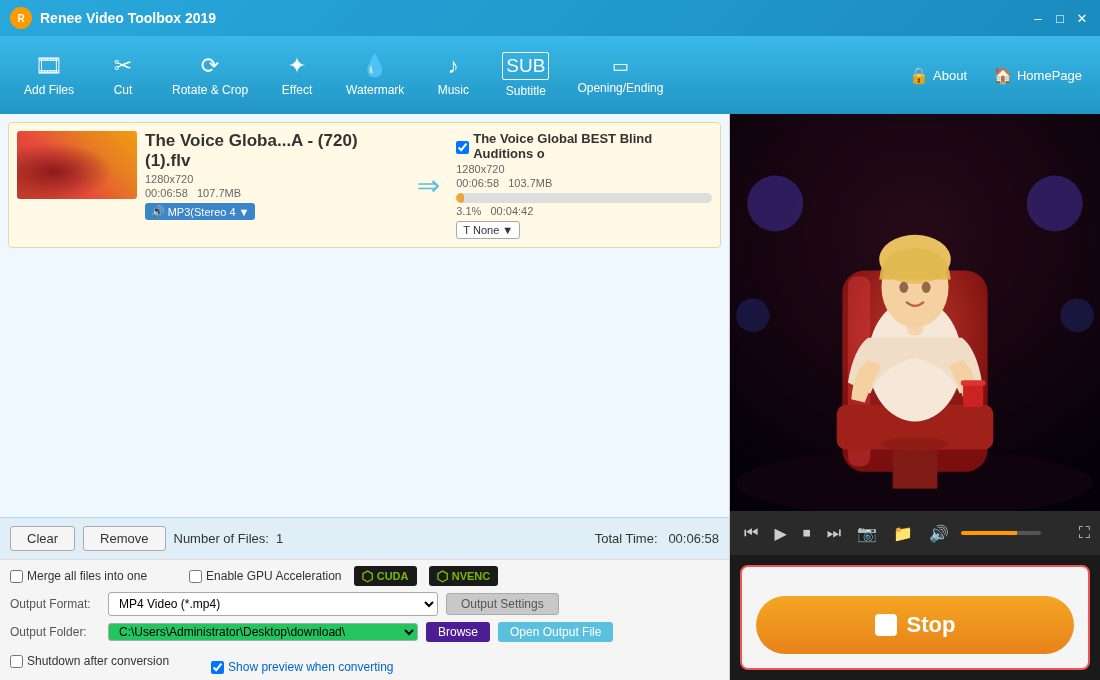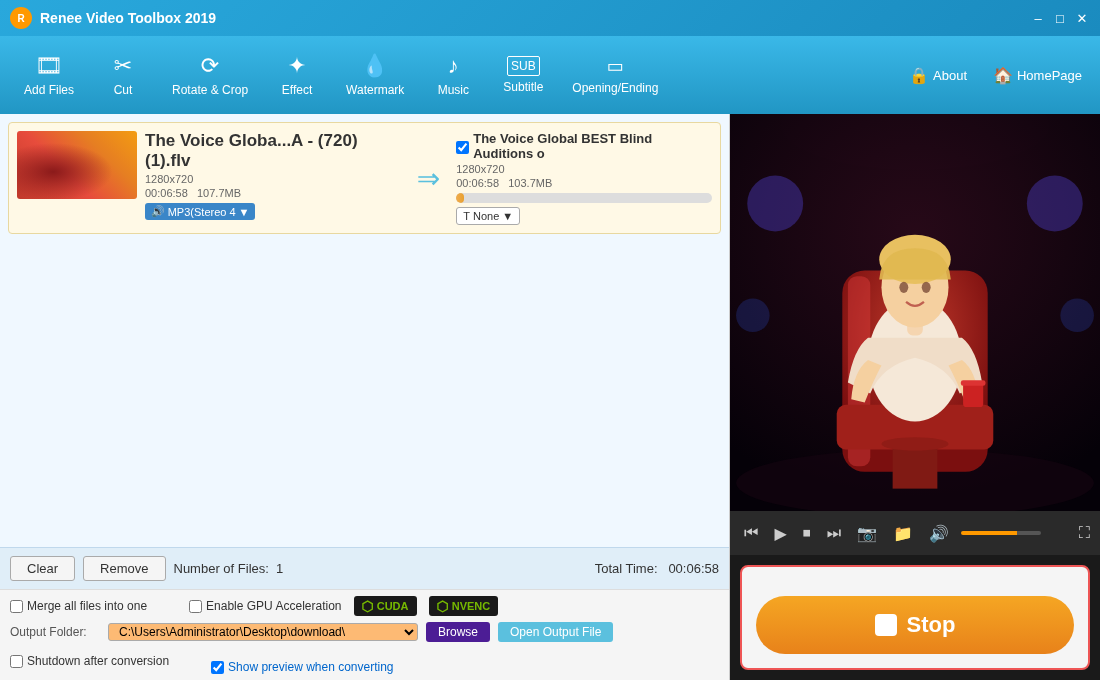--- a/index.html
+++ b/index.html
@@ -210,21 +210,21 @@
       font-size: 12px;
       color: #555;
       cursor: pointer;
     }
     .folder-select {
       flex: 0 0 310px;
       padding: 0 6px;
       border: 1px solid #aaa;
       border-radius: 3px;
       font-size: 12px;
-      background: #fdba74;
+      background: #22c55e;
       cursor: pointer;
     }
     .btn-browse {
       padding: 3px 12px;
       background: #4c1d95;
       border: none;
       border-radius: 3px;
       font-size: 12px;
       color: white;
       cursor: pointer;
@@ -367,21 +367,21 @@
   </div>
   <div class="toolbar-item">
     <span class="toolbar-icon">💧</span>
     <span class="toolbar-label">Watermark</span>
   </div>
   <div class="toolbar-item">
     <span class="toolbar-icon">♪</span>
     <span class="toolbar-label">Music</span>
   </div>
   <div class="toolbar-item">
-    <span class="toolbar-icon" style="font-size:12px;border:1.5px solid white;padding:2px 3px;border-radius:2px;">SUB</span>
+    <span class="toolbar-icon" style="font-size:19px;border:1.5px solid white;padding:2px 3px;border-radius:2px;">SUB</span>
     <span class="toolbar-label">Subtitle</span>
   </div>
   <div class="toolbar-item">
     <span class="toolbar-icon" style="font-size:18px;">▭</span>
     <span class="toolbar-label">Opening/Ending</span>
   </div>
   <div class="toolbar-spacer"></div>
   <div class="toolbar-right">
     <div class="toolbar-right-btn">
       <span style="font-size:16px;">🔒</span>
@@ -426,20 +426,24 @@
             <input type="checkbox" checked="" style="">
             <span class="output-name">The Voice Global  BEST Blind Auditions o</span>
           </div>
           <div class="file-meta">1280x720</div>
           <div class="file-meta">
             <span>00:06:58</span>&nbsp;&nbsp;
             <span>103.7MB</span>
           </div>
           <div class="progress-bar-container">
             <div class="progress-bar-fill" style="width: 3.1%"></div>
+          </div>
+          <div class="progress-text">
+            <span>3.1%</span>&nbsp;&nbsp;
+            <span>00:04:42</span>
           </div>
           <div class="badge-row">
             <span class="sub-badge">
               T <span>None</span> ▼
             </span>
           </div>
         </div>
       </div>
     </div>
 
@@ -470,20 +474,27 @@
         <span class="gpu-badge">
           <span style="color:#76b900;font-size:14px;">⬡</span>
           <span>CUDA</span>
         </span>
         <span class="gpu-badge2">
           <span style="color:#76b900;font-size:14px;">⬡</span>
           <span>NVENC</span>
         </span>
       </div>
 
+      <div class="format-row">
+        <span class="format-label">Output Format:</span>
+        <select class="format-select">
+          <option>MP4 Video (*.mp4)</option>
+        </select>
+        <button class="btn-output-settings">Output Settings</button>
+      </div>
 
       <div class="format-row">
         <span class="format-label">Output Folder:</span>
         <select class="folder-select">
           <option>C:\Users\Administrator\Desktop\download\</option>
         </select>
         <button class="btn-browse">Browse</button>
         <button class="btn-open-output">Open Output File</button>
       </div>
 

